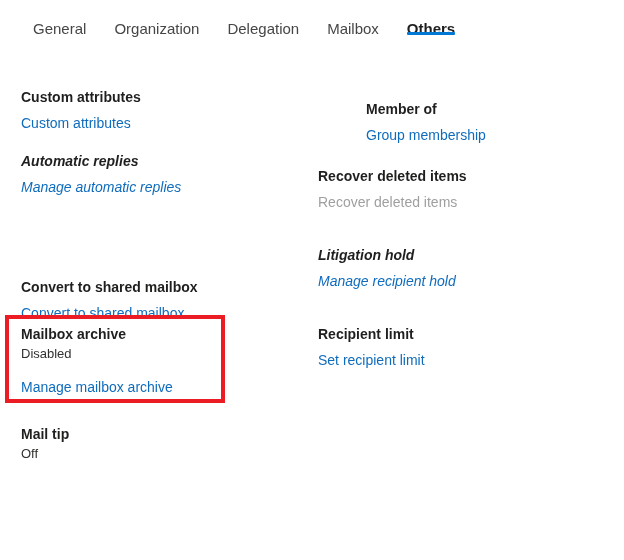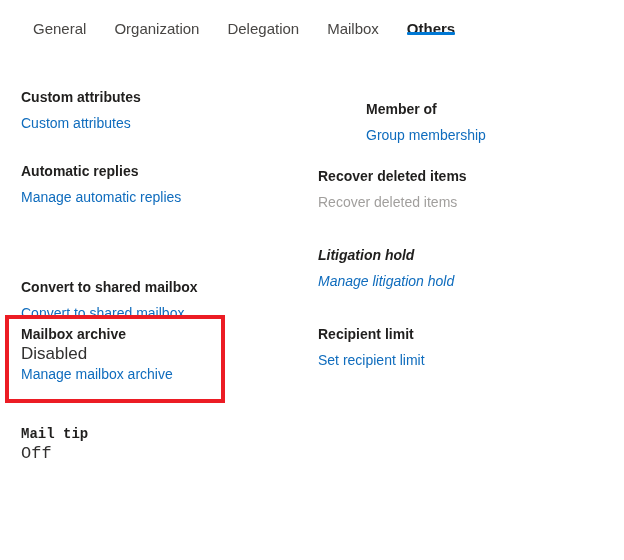--- a/index.html
+++ b/index.html
@@ -85,42 +85,42 @@
 
   .section-title {
     font-size: 14px;
     font-weight: bold;
     line-height: 19px;
     color: #201f1e;
     margin: 0;
     white-space: nowrap;
   }
   .section-status {
-    font-size: 17px;
+    font-size: 13px;
     line-height: 19px;
     color: #323130;
     margin: 0;
     white-space: nowrap;
   }
   .section-link {
     display: inline-block;
     font-size: 14px;
     line-height: 19px;
     color: #0f6cbd;
     text-decoration: none;
     cursor: pointer;
     white-space: nowrap;
   }
   .section-link.disabled {
     color: #a19f9d;
     cursor: default;
     pointer-events: none;
   }
   .gap-link { margin-top: 7px; }
-  .tight-link { margin-top: 2px; }
+  .tight-link { margin-top: 15px; }
 
   
   .highlight-box {
     position: absolute;
     left: 5px;
     top: 315px;
     width: 220px;
     height: 88px;
     border: 4px solid #ec1c24;
     box-sizing: border-box;
@@ -145,26 +145,26 @@
     </button>
     <button class="tab active">
       <span>Others</span>
       <span class="tab-underline"></span>
     </button>
   </div>
 
 <div class="content">
   <div class="col col-left" id="col-left">
       <div class="section" style="top: 0px;"><div class="section-title">Custom attributes</div><a class="section-link gap-link" href="#">Custom attributes</a></div>
-      <div class="section" style="top: 74px;"><div class="section-title">Automatic replies</div><a class="section-link gap-link" href="#">Manage automatic replies</a></div>
+      <div class="section" style="top: 64px; font-style: italic;"><div class="section-title">Automatic replies</div><a class="section-link gap-link" href="#">Manage automatic replies</a></div>
       <div class="section" style="top: 158px; margin-top: 32px;"><div class="section-title">Convert to shared mailbox</div><a class="section-link gap-link" href="#">Convert to shared mailbox</a></div>
       <div class="section" style="top: 237px;"><div class="section-title">Mailbox archive</div><div class="section-status">Disabled</div><a class="section-link tight-link" href="#">Manage mailbox archive</a></div>
-      <div class="section" style="top: 337px; font-family: Liberation Mono, monospace;"><div class="section-title">Mail tip</div><div class="section-status">Off</div></div>
+      <div class="section" style="top: 337px;"><div class="section-title">Mail tip</div><div class="section-status">Off</div></div>
     </div>
   <div class="col col-right" id="col-right">
       <div class="section" style="top: 12px; margin-left: 48px;"><div class="section-title">Member of</div><a class="section-link gap-link" href="#">Group membership</a></div>
       <div class="section" style="top: 79px;"><div class="section-title">Recover deleted items</div><a class="section-link gap-link disabled">Recover deleted items</a></div>
-      <div class="section" style="top: 158px; font-style: italic;"><div class="section-title">Litigation hold</div><a class="section-link gap-link" href="#">Manage litigation hold</a></div>
+      <div class="section" style="top: 158px; font-style: italic;"><div class="section-title">Litigation hold</div><a class="section-link gap-link" href="#">Manage recipient hold</a></div>
       <div class="section" style="top: 237px;"><div class="section-title">Recipient limit</div><a class="section-link gap-link" href="#">Set recipient limit</a></div>
     </div>
 </div>
 
 <div class="highlight-box"></div>
 
 </body></html>

